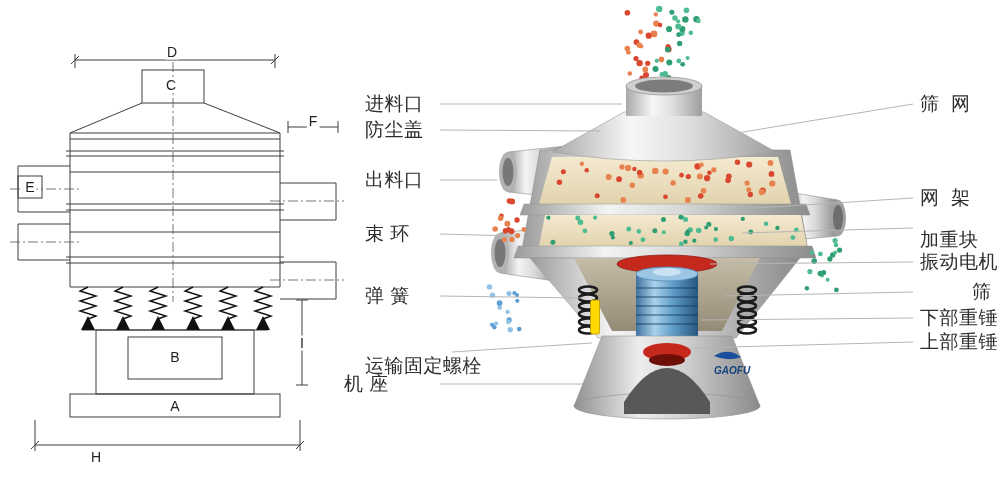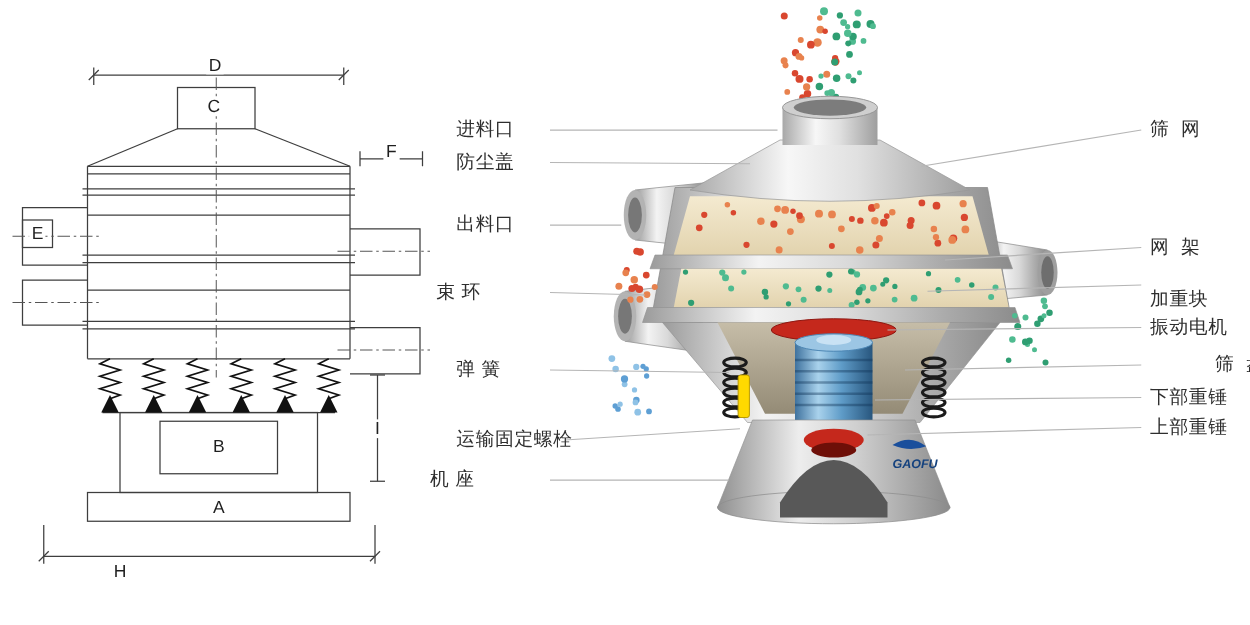--- a/index.html
+++ b/index.html
@@ -1,20 +1,20 @@
 <!DOCTYPE html>
 <html><head>
 <meta charset="utf-8">
 <style>
   *{box-sizing:border-box;margin:0;padding:0}
   html,body{background:#fff}
   body{font-family:"Liberation Sans",sans-serif}
   .canvas{position:relative;width:1000px;height:500px;background:#fff;overflow:hidden}
   .layer{position:absolute;left:0;top:0;width:1000px;height:500px}
-  .cn-label{position:absolute;font-size:15px;color:#2e2e2e;white-space:pre;letter-spacing:.5px;line-height:16px}
+  .cn-label{position:absolute;font-size:19px;color:#2e2e2e;white-space:pre;letter-spacing:.5px;line-height:16px}
   .dim{position:absolute;font-size:14px;color:#1f1f1f;background:#fff;padding:0 2px;transform:translate(-50%,-50%);line-height:15px}
 </style>
 </head>
 <body>
 
 <div class="canvas">
 
   <svg class="layer" viewBox="0 0 1000 500">
     <defs>
       <linearGradient id="gMetalH" x1="0" y1="0" x2="1" y2="0">
@@ -430,23 +430,23 @@
       <polygon points="151,330 165,330 158,316"></polygon>
       <polygon points="186,330 200,330 193,316"></polygon>
       <polygon points="221,330 235,330 228,316"></polygon>
       <polygon points="256,330 270,330 263,316"></polygon>
     </g>
   </svg>
 
   <div class="cn-label" style="left:365px;top:96px">进料口</div>
   <div class="cn-label" style="left:365px;top:122px">防尘盖</div>
   <div class="cn-label" style="left:365px;top:172px">出料口</div>
-  <div class="cn-label" style="left:349px;top:226px">束 环</div>
+  <div class="cn-label" style="left:365px;top:226px">束 环</div>
   <div class="cn-label" style="left:365px;top:288px">弹 簧</div>
-  <div class="cn-label" style="left:365px;top:344px">运输固定螺栓</div>
+  <div class="cn-label" style="left:365px;top:358px">运输固定螺栓</div>
   <div class="cn-label" style="left:344px;top:376px">机 座</div>
 
   <div class="cn-label" style="left:920px;top:96px">筛  网</div>
   <div class="cn-label" style="left:920px;top:190px">网  架</div>
   <div class="cn-label" style="left:920px;top:232px">加重块</div>
   <div class="cn-label" style="left:920px;top:254px">振动电机</div>
   <div class="cn-label" style="left:972px;top:284px">筛  盘</div>
   <div class="cn-label" style="left:920px;top:310px">下部重锤</div>
   <div class="cn-label" style="left:920px;top:334px">上部重锤</div>
 

